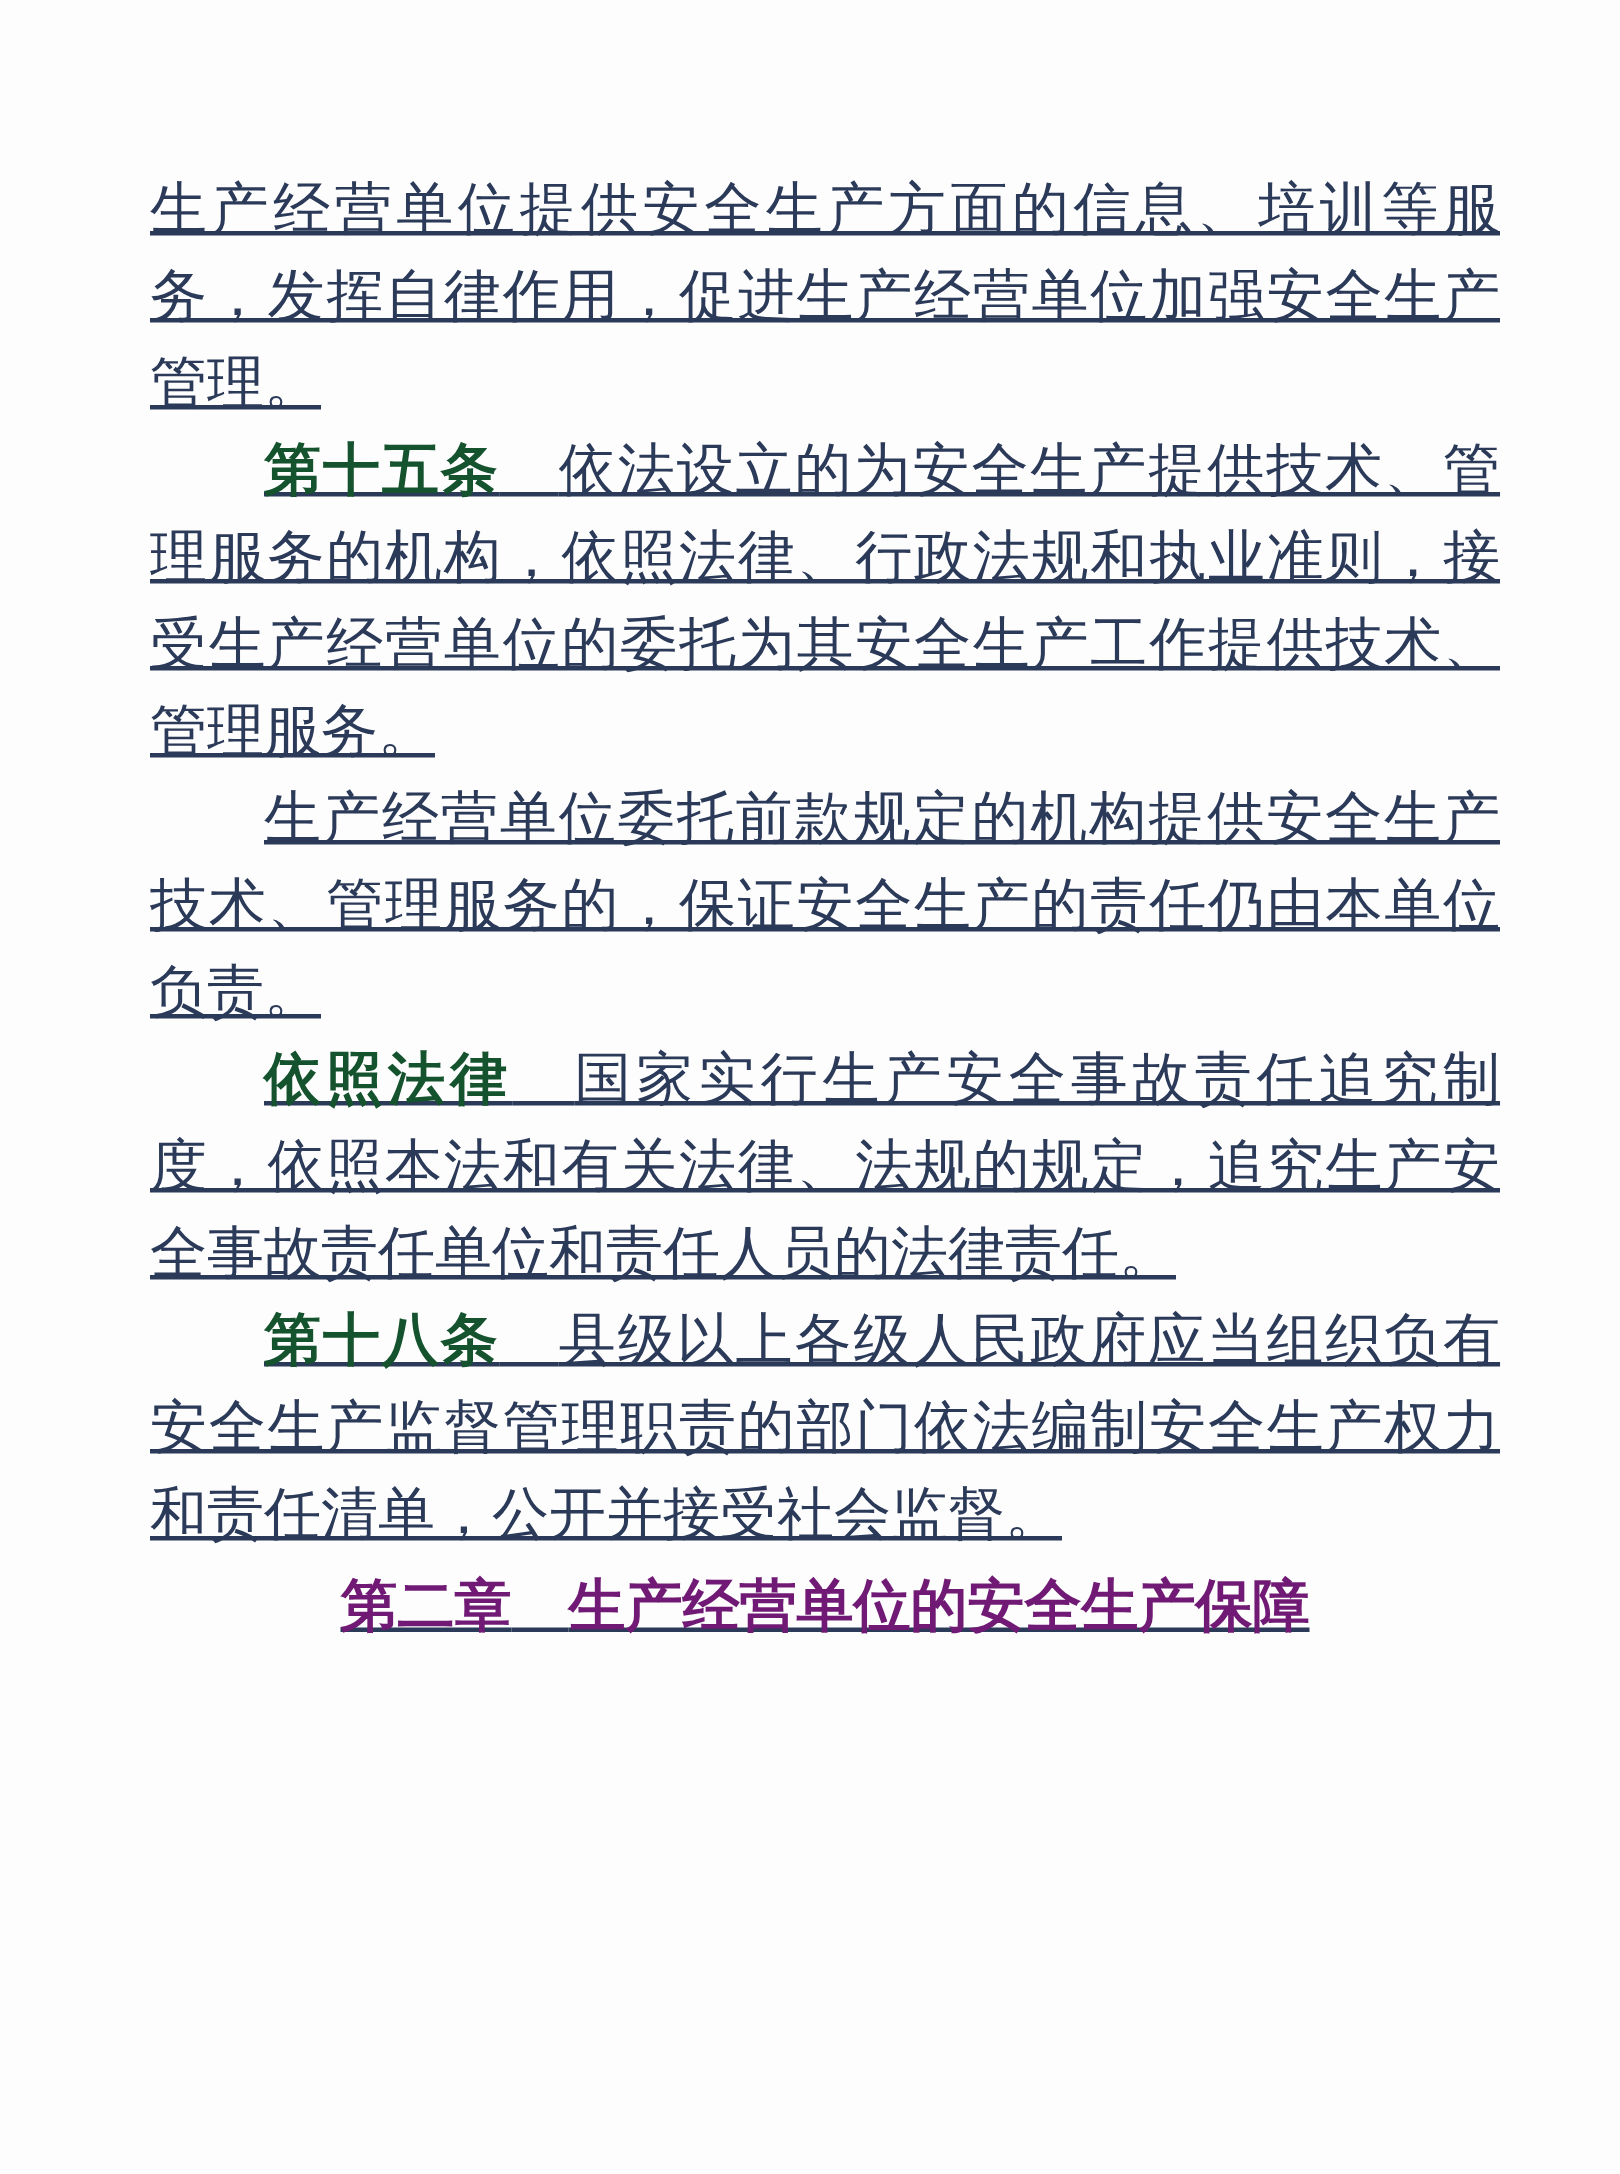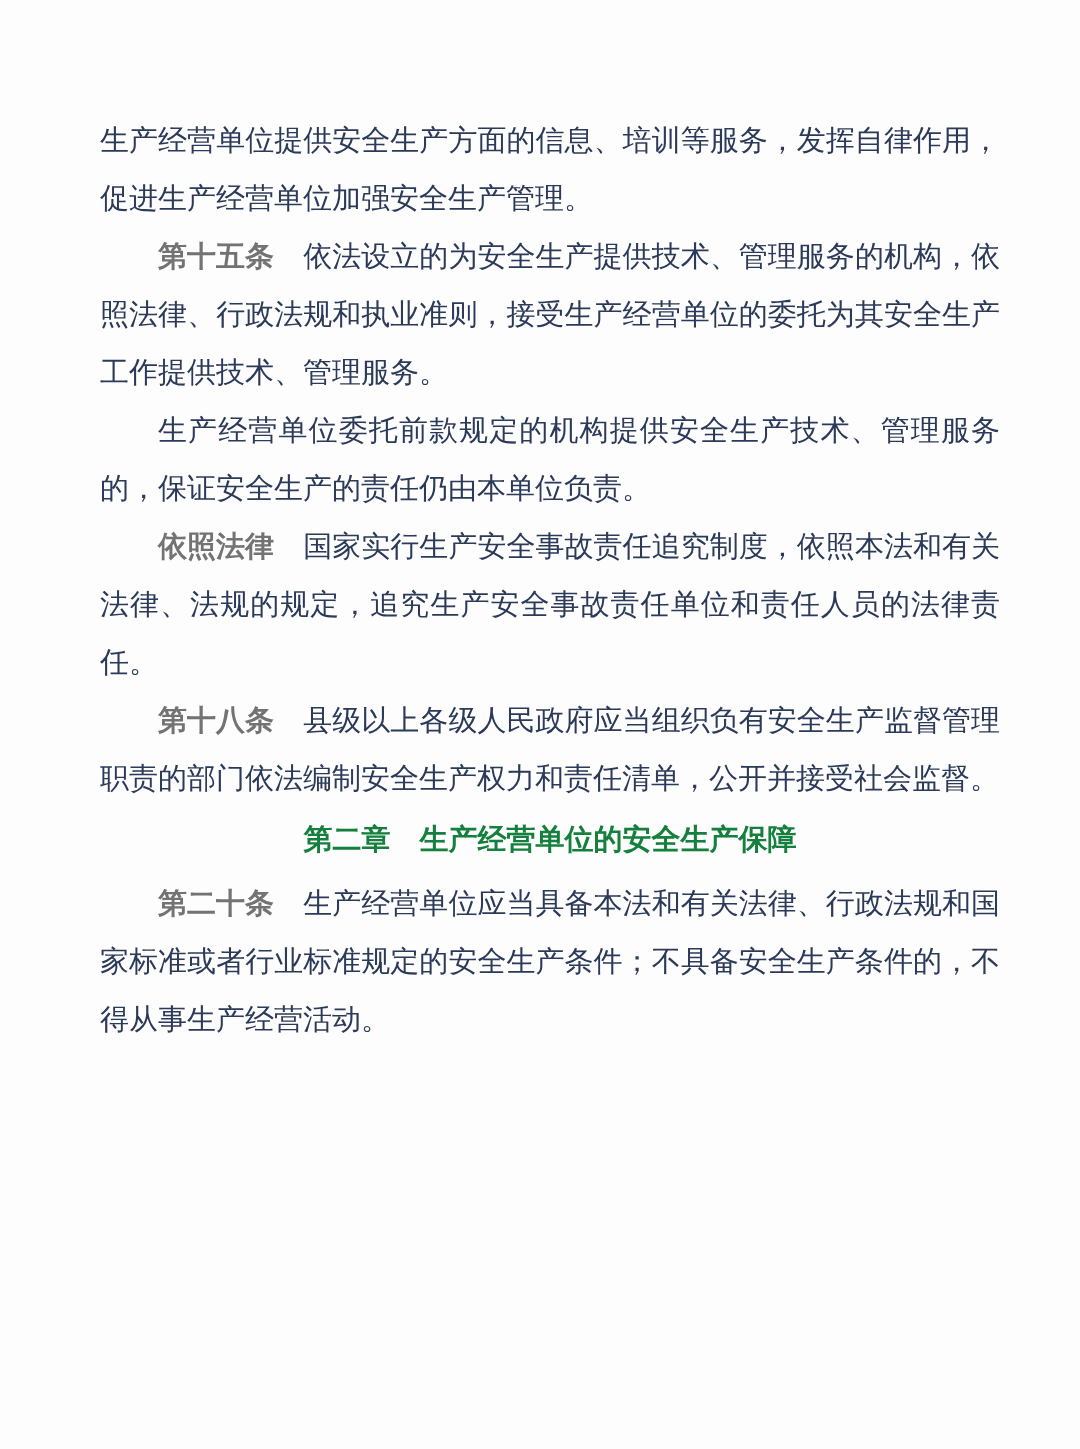--- a/index.html
+++ b/index.html
@@ -11,54 +11,54 @@
     position: relative;
     width: 1080px;
     height: 1449px;
     box-sizing: border-box;
     background: #fdfdfe;
     padding: 111px 80px 0 100px;
     overflow: hidden;
   }
   .doc-text {
     font-family: "Liberation Serif", "DejaVu Serif", serif;
-    font-size: 29px;
+    font-size: 38px;
     line-height: 58px;
     color: #2b3a58;
     text-align: justify;
     line-break: strict;
     word-break: normal;
+    text-decoration: underline;
   }
   .doc-text p {
     margin: 0;
     text-indent: 2em;
   }
   .doc-text p.continuation {
     text-indent: 0;
   }
   .article-label {
     font-family: "Liberation Sans", "DejaVu Sans", sans-serif;
     font-weight: 700;
-    color: #737373;
+    color: #14532d;
   }
   .chapter-heading {
     text-align: center;
     text-indent: 0 !important;
     font-family: "Liberation Sans", "DejaVu Sans", sans-serif;
     font-weight: 700;
-    color: #15803d;
+    color: #701a75;
     margin: 3px 0 6px 0 !important;
   }
 </style>
 </head>
 <body>
 
 <div class="page">
   <main class="doc-text" id="doc-body">
       <p class="continuation"><span>生产经营单位提供安全生产方面的信息、培训等服务，发挥自律作用，促进生产经营单位加强安全生产管理。</span></p>
       <p><span class="article-label">第十五条</span>　<span>依法设立的为安全生产提供技术、管理服务的机构，依照法律、行政法规和执业准则，接受生产经营单位的委托为其安全生产工作提供技术、管理服务。</span></p>
       <p><span>生产经营单位委托前款规定的机构提供安全生产技术、管理服务的，保证安全生产的责任仍由本单位负责。</span></p>
       <p><span class="article-label">依照法律</span>　<span>国家实行生产安全事故责任追究制度，依照本法和有关法律、法规的规定，追究生产安全事故责任单位和责任人员的法律责任。</span></p>
       <p><span class="article-label">第十八条</span>　<span>县级以上各级人民政府应当组织负有安全生产监督管理职责的部门依法编制安全生产权力和责任清单，公开并接受社会监督。</span></p>
       <p class="chapter-heading"><span>第二章</span>　<span>生产经营单位的安全生产保障</span></p>
-      <p><span class="article-label">第二十条</span>　<span>生产经营单位应当具备本法和有关法律、行政法规和国家标准或者行业标准规定的安全生产条件；不具备安全生产条件的，不得从事生产经营活动。</span></p>
     </main>
 </div>
 
 </body></html>

